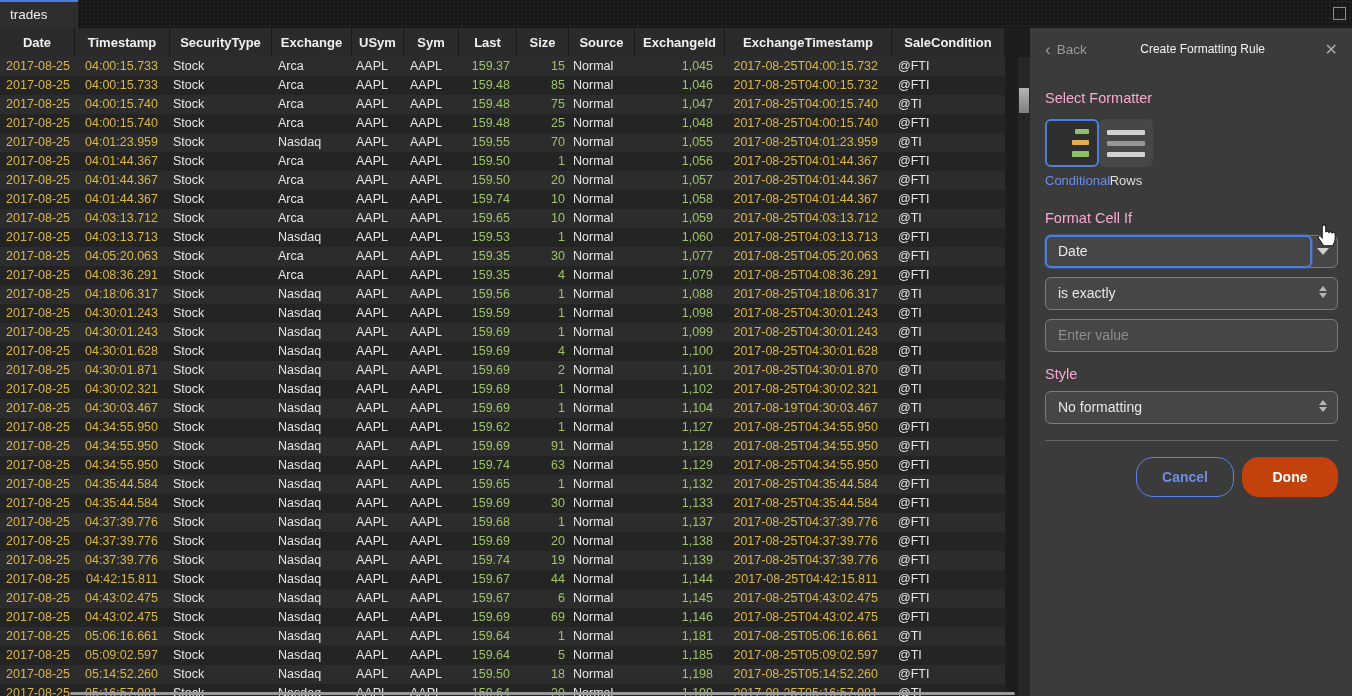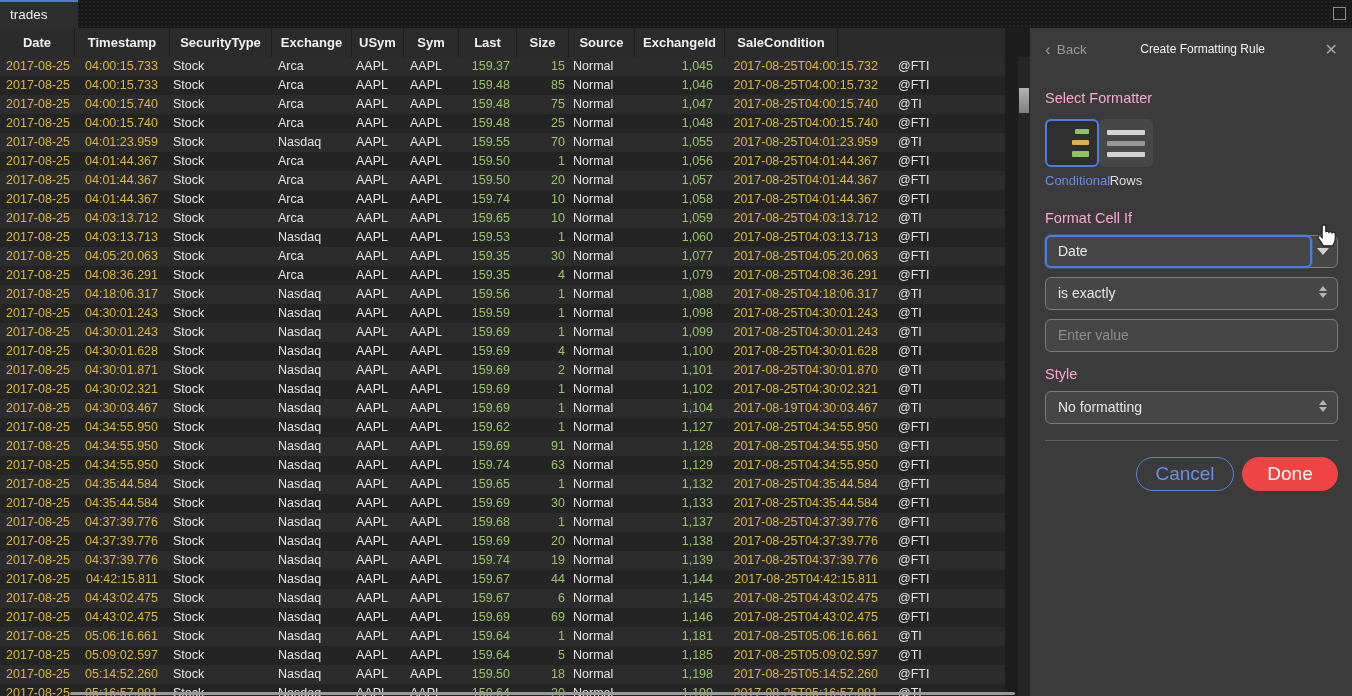--- a/index.html
+++ b/index.html
@@ -91,24 +91,24 @@
     background:#464646; border:1px solid #7c7c7c; border-radius:0 6px 6px 0;
     display:flex; align-items:center; justify-content:center; cursor:pointer; }
   .tri-down { width:0; height:0; border-left:6px solid transparent;
     border-right:6px solid transparent; border-top:7px solid #cfcfcf; }
   .updown { position:absolute; right:10px; top:8px; display:flex; flex-direction:column; gap:2px; }
   .updown .u { width:0;height:0;border-left:4.5px solid transparent;border-right:4.5px solid transparent;border-bottom:5px solid #b5b5b5; }
   .updown .d { width:0;height:0;border-left:4.5px solid transparent;border-right:4.5px solid transparent;border-top:5px solid #b5b5b5; }
   .placeholder { color:#8d8d8d; }
   .divider { width:293px; height:1px; background:#646464; margin-top:16px; }
   .btn-row { display:flex; justify-content:flex-end; gap:8px; margin-top:16px; }
-  .btn { height:34px; border-radius:17px; font-size:19px; font-weight:normal;
+  .btn { height:40px; border-radius:17px; font-size:14px; font-weight:bold;
     display:flex; align-items:center; justify-content:center; cursor:pointer; }
   .btn-cancel { width:98px; border:1.5px solid #5b82e4; color:#6a8fe8; background:transparent; }
-  .btn-done { width:96px; background:#ef4444; color:#ffffff; }
+  .btn-done { width:96px; background:#c2410c; color:#ffffff; }
 
   .cursor { position:absolute; left:1316px; top:222px; z-index:10; pointer-events:none; }
 </style>
 </head>
 <body>
 
 <div class="window">
 
   <div class="topbar">
     <div class="tab">
@@ -124,20 +124,21 @@
           <div class="c-date">Date</div>
           <div class="c-timestamp">Timestamp</div>
           <div class="c-securitytype">SecurityType</div>
           <div class="c-exchange">Exchange</div>
           <div class="c-usym">USym</div>
           <div class="c-sym">Sym</div>
           <div class="c-last">Last</div>
           <div class="c-size">Size</div>
           <div class="c-source">Source</div>
           <div class="c-exchangeid">ExchangeId</div>
+          <div class="c-exchangetimestamp">ExchangeTimestamp</div>
           <div class="c-salecondition">SaleCondition</div>
         </div>
       <div class="tbody" id="tbody">
           <div class="tr odd">
             <div class="td c-date dt">2017-08-25</div>
             <div class="td c-timestamp dt">04:00:15.733</div>
             <div class="td c-securitytype">Stock</div>
             <div class="td c-exchange">Arca</div>
             <div class="td c-usym">AAPL</div>
             <div class="td c-sym">AAPL</div>

